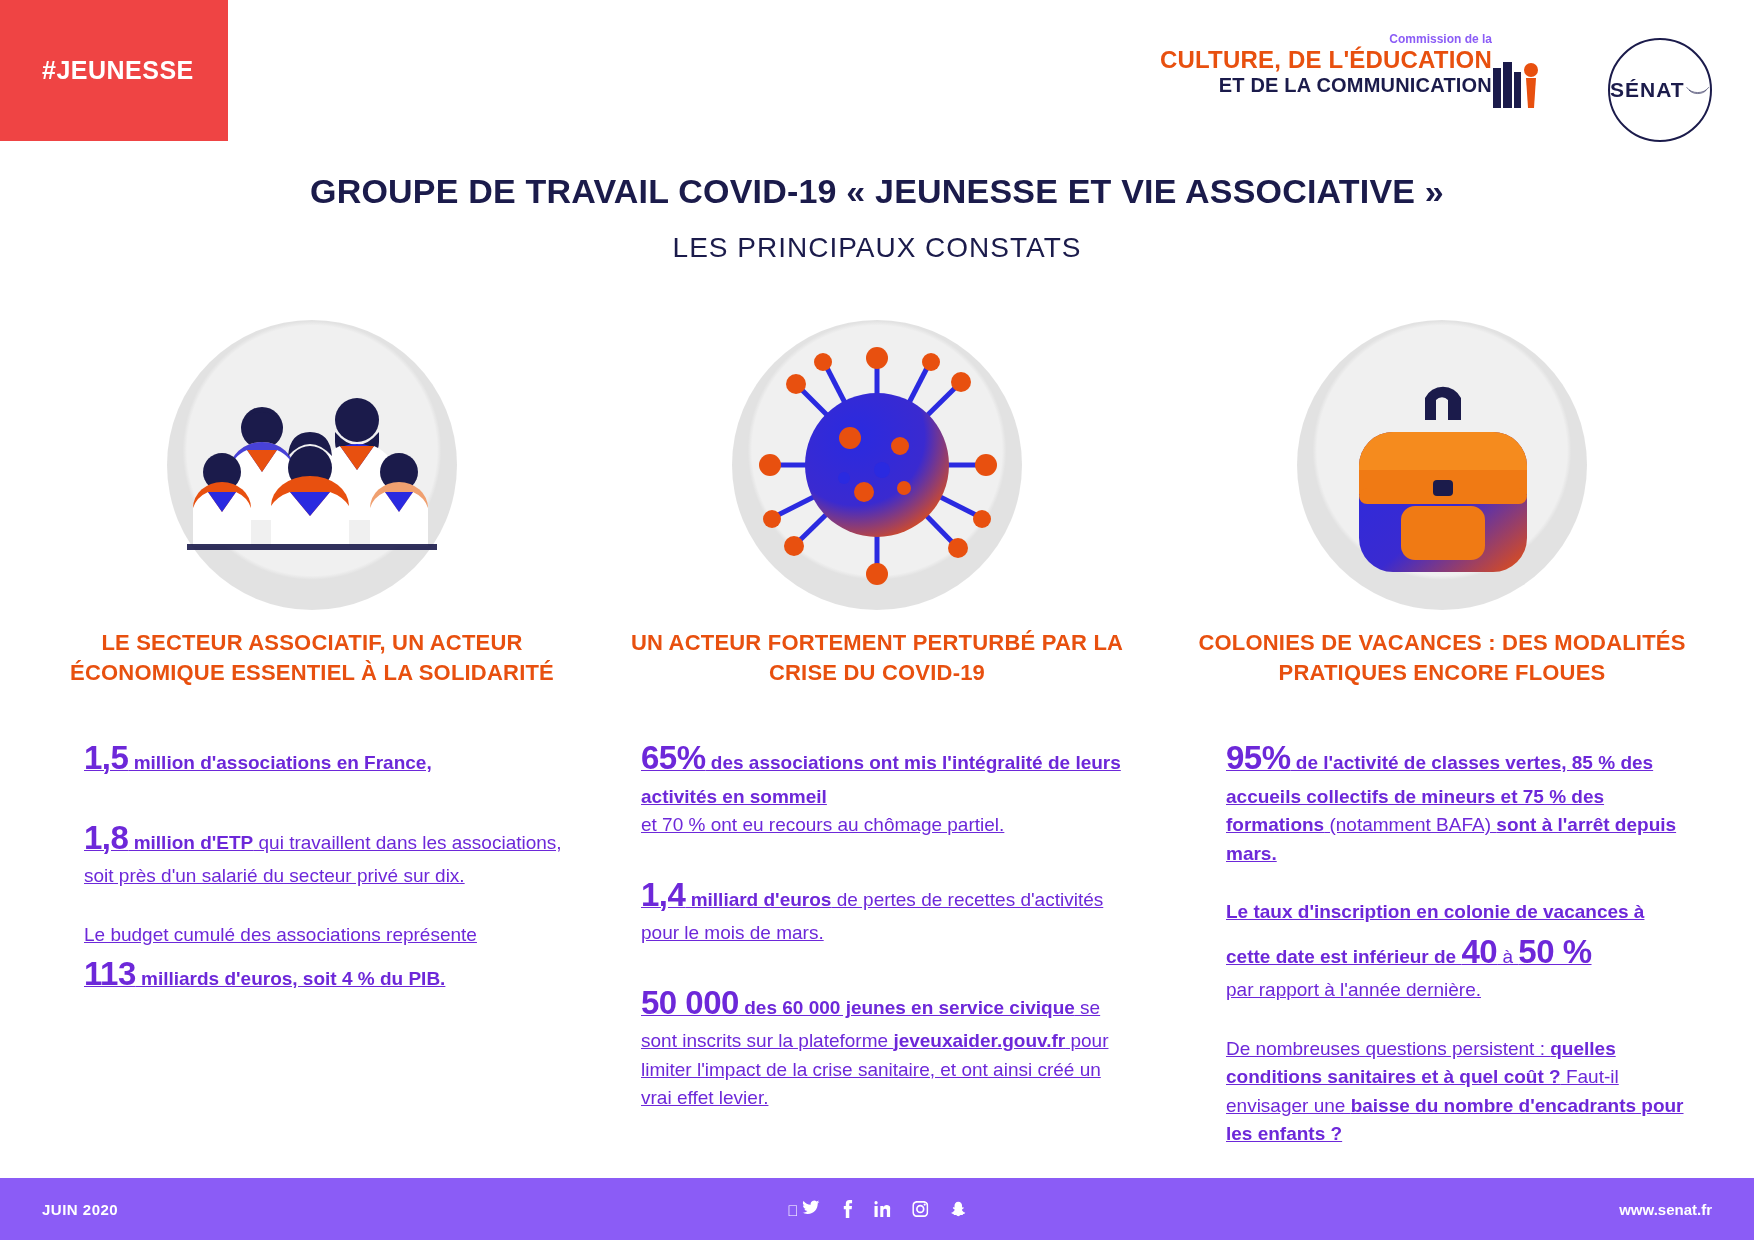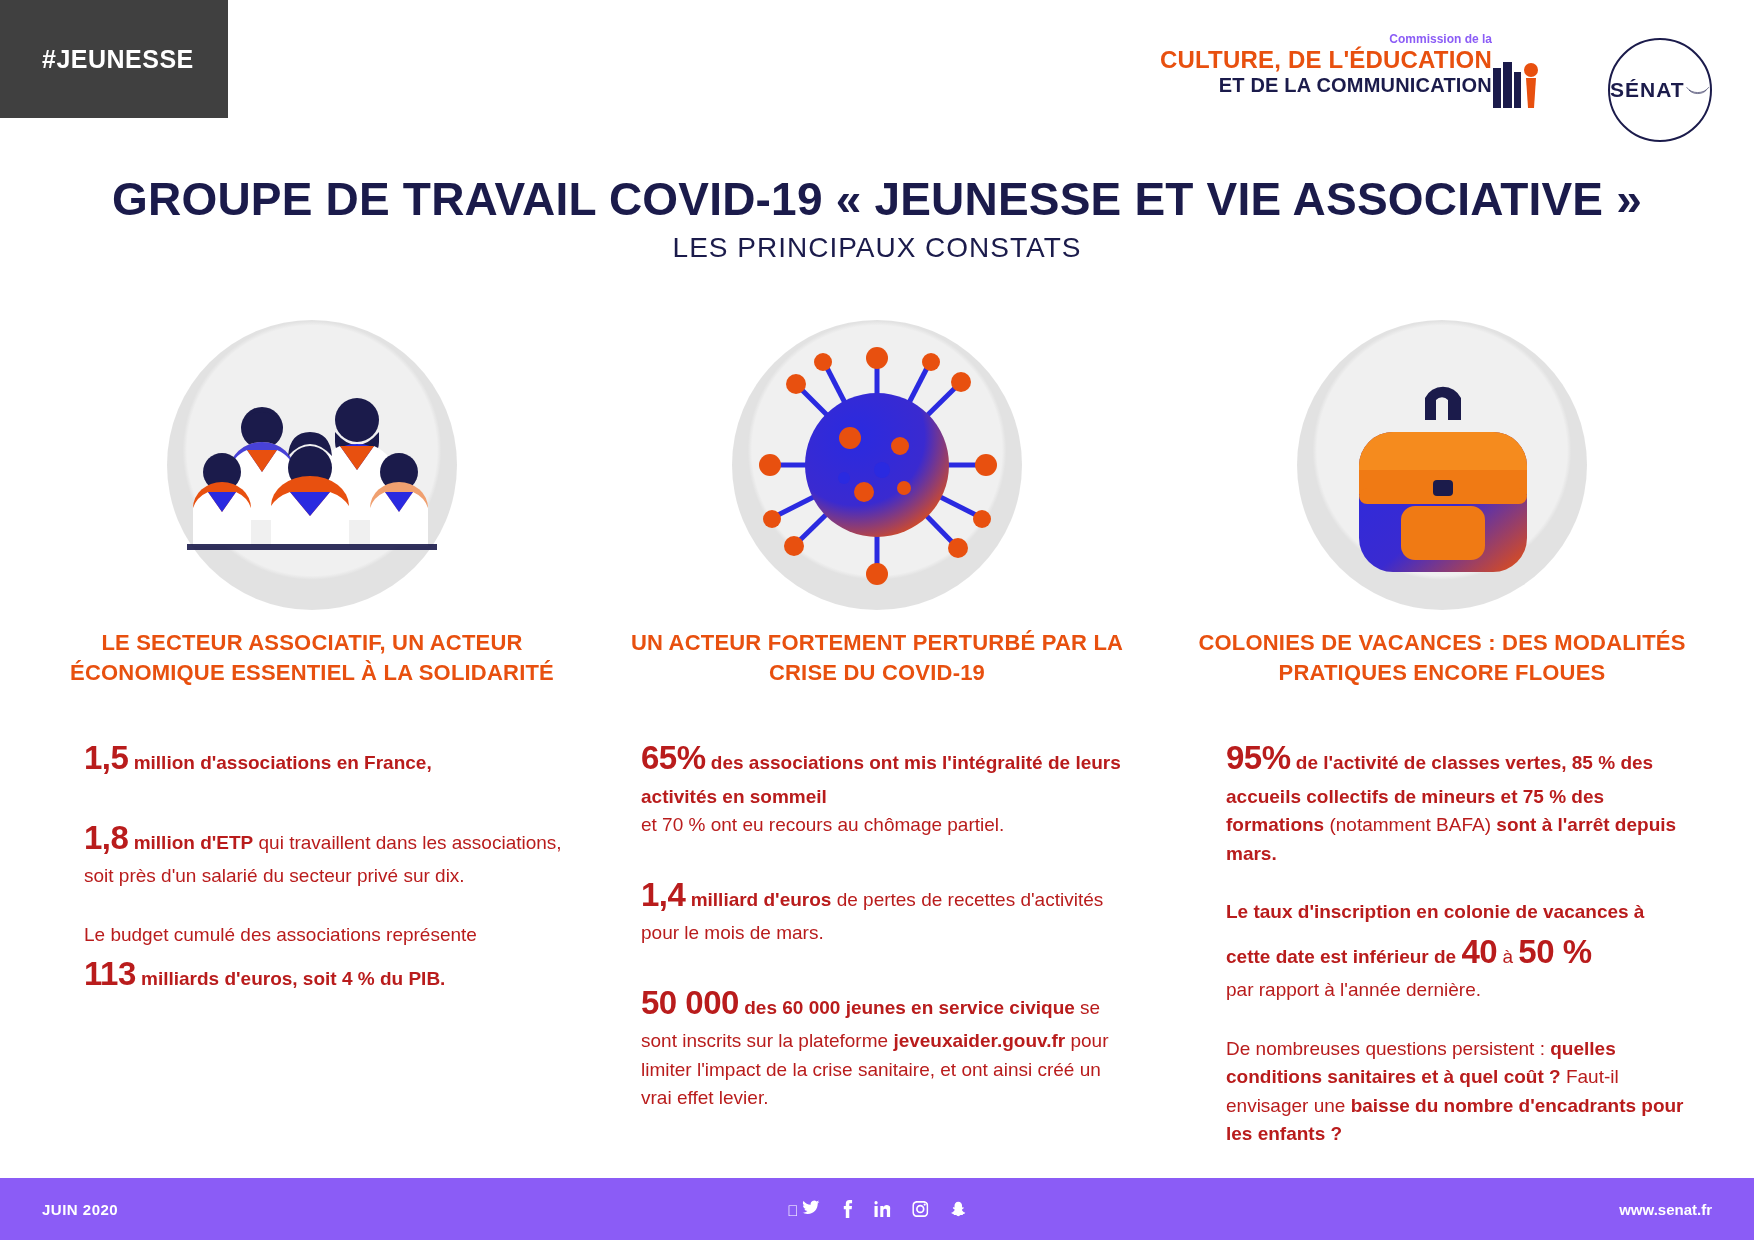--- a/index.html
+++ b/index.html
@@ -6,42 +6,42 @@
   body{
     width:1754px;height:1240px;
     background:#ffffff;
     font-family:"Liberation Sans", sans-serif;
     color:#1b1b4b;
     overflow:hidden;
     position:relative;
   }
   
   .hashtag-box{
-    position:absolute;left:0;top:0;width:228px;height:118px;
-    background:#404040;color:#ffffff;
+    position:absolute;left:0;top:0;width:228px;height:141px;
+    background:#ef4444;color:#ffffff;
     display:flex;align-items:center;padding-left:42px;box-sizing:border-box;
     font-weight:bold;font-size:25px;letter-spacing:0.5px;
   }
   .commission{
     position:absolute;right:262px;top:32px;text-align:right;line-height:1.18;
   }
   .commission .l1{font-size:12px;color:#8b5cf6;font-weight:bold;}
   .commission .l2{font-size:24px;color:#e8500f;font-weight:bold;letter-spacing:0.2px;}
   .commission .l3{font-size:20px;color:#1b1b4b;font-weight:bold;letter-spacing:0.2px;}
   .commission-icons{position:absolute;right:215px;top:58px;}
   .senat-logo{
     position:absolute;right:42px;top:38px;width:100px;height:100px;border-radius:50%;
     border:2px solid #1b1b4b;display:flex;align-items:center;justify-content:center;
     flex-direction:row;
   }
   .senat-logo .senat-text{font-size:21px;font-weight:bold;color:#1b1b4b;letter-spacing:1px;}
   
   .title-main{
     position:absolute;left:0;right:0;top:172px;text-align:center;
-    font-size:46px;font-weight:bold;color:#1b1b4b;letter-spacing:0.2px;
+    font-size:34px;font-weight:bold;color:#1b1b4b;letter-spacing:0.2px;
   }
   .title-sub{
     position:absolute;left:0;right:0;top:232px;text-align:center;
     font-size:28px;color:#1b1b4b;font-weight:300;letter-spacing:1px;
   }
   
   .cols{position:absolute;left:0;top:320px;width:1754px;height:830px;}
   .col{position:absolute;top:0;width:500px;}
   .col-0{left:62px;}
   .col-1{left:627px;}
@@ -50,21 +50,21 @@
   .grey-circle{
     width:290px;height:290px;border-radius:50%;
     background:radial-gradient(circle at 50% 45%, #f0f0f0 58%, #e2e2e2 60%, #e2e2e2 100%);
     position:absolute;left:50%;top:0;transform:translateX(-50%);
   }
   .col-title{
     margin-top:18px;text-align:center;color:#e8500f;font-weight:bold;
     font-size:22px;line-height:1.35;letter-spacing:0.2px;
   }
   .facts{margin-top:46px;}
-  .fact{margin-bottom:30px;font-size:19px;line-height:1.5;color:#b91c1c;}
+  .fact{margin-bottom:30px;font-size:19px;line-height:1.5;color:#6d28d9;text-decoration:underline;}
   .fact .big{font-size:33px;font-weight:bold;letter-spacing:-0.5px;}
   .fact .b{font-weight:bold;}
   .col-0 .facts{padding-left:22px;}
   .col-1 .facts{padding-left:14px;}
   .col-2 .facts{padding-left:34px;}
   
   .footer{
     position:absolute;left:0;bottom:0;width:1754px;height:62px;background:#8b5cf6;
     color:#ffffff;display:flex;align-items:center;
   }

